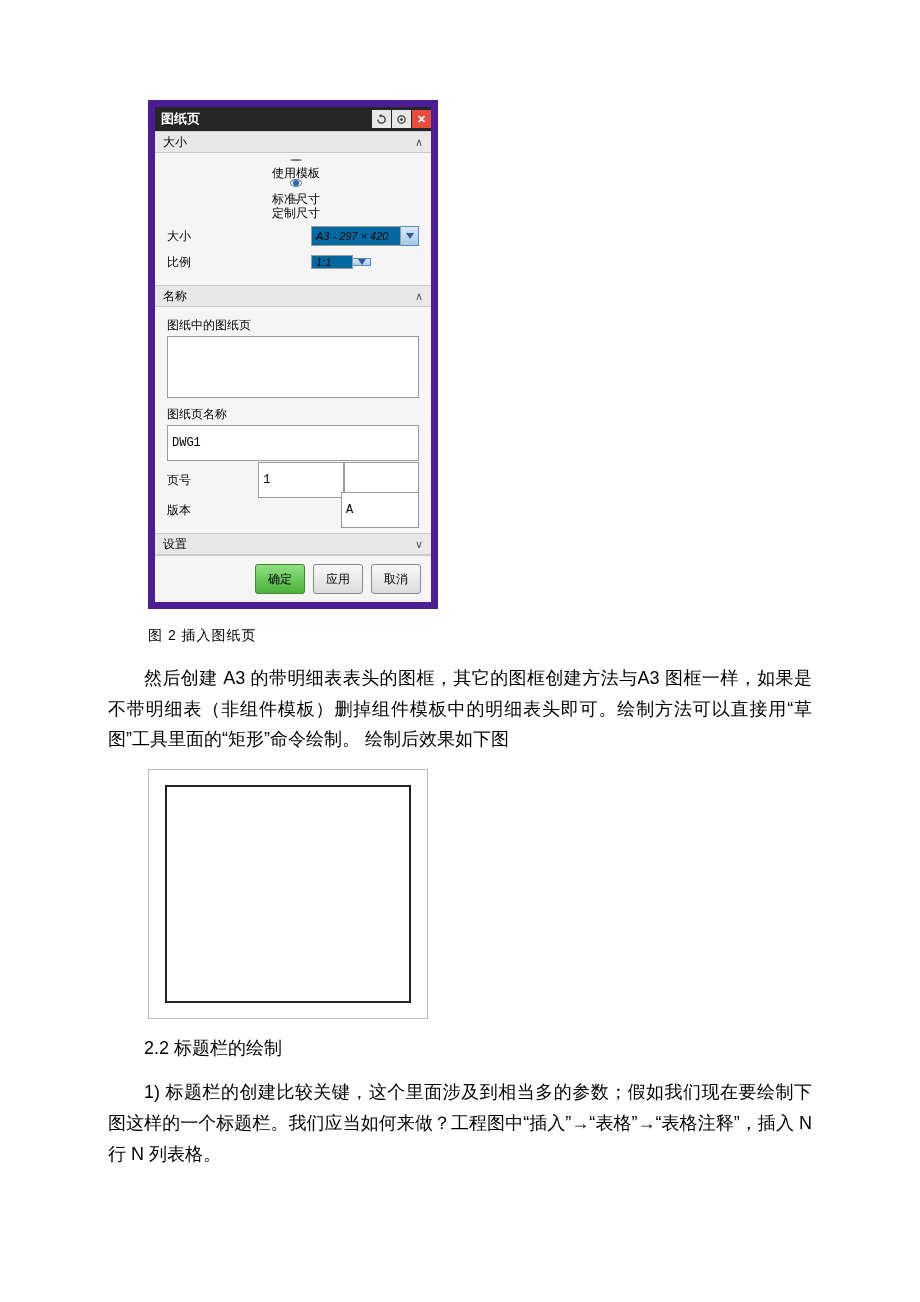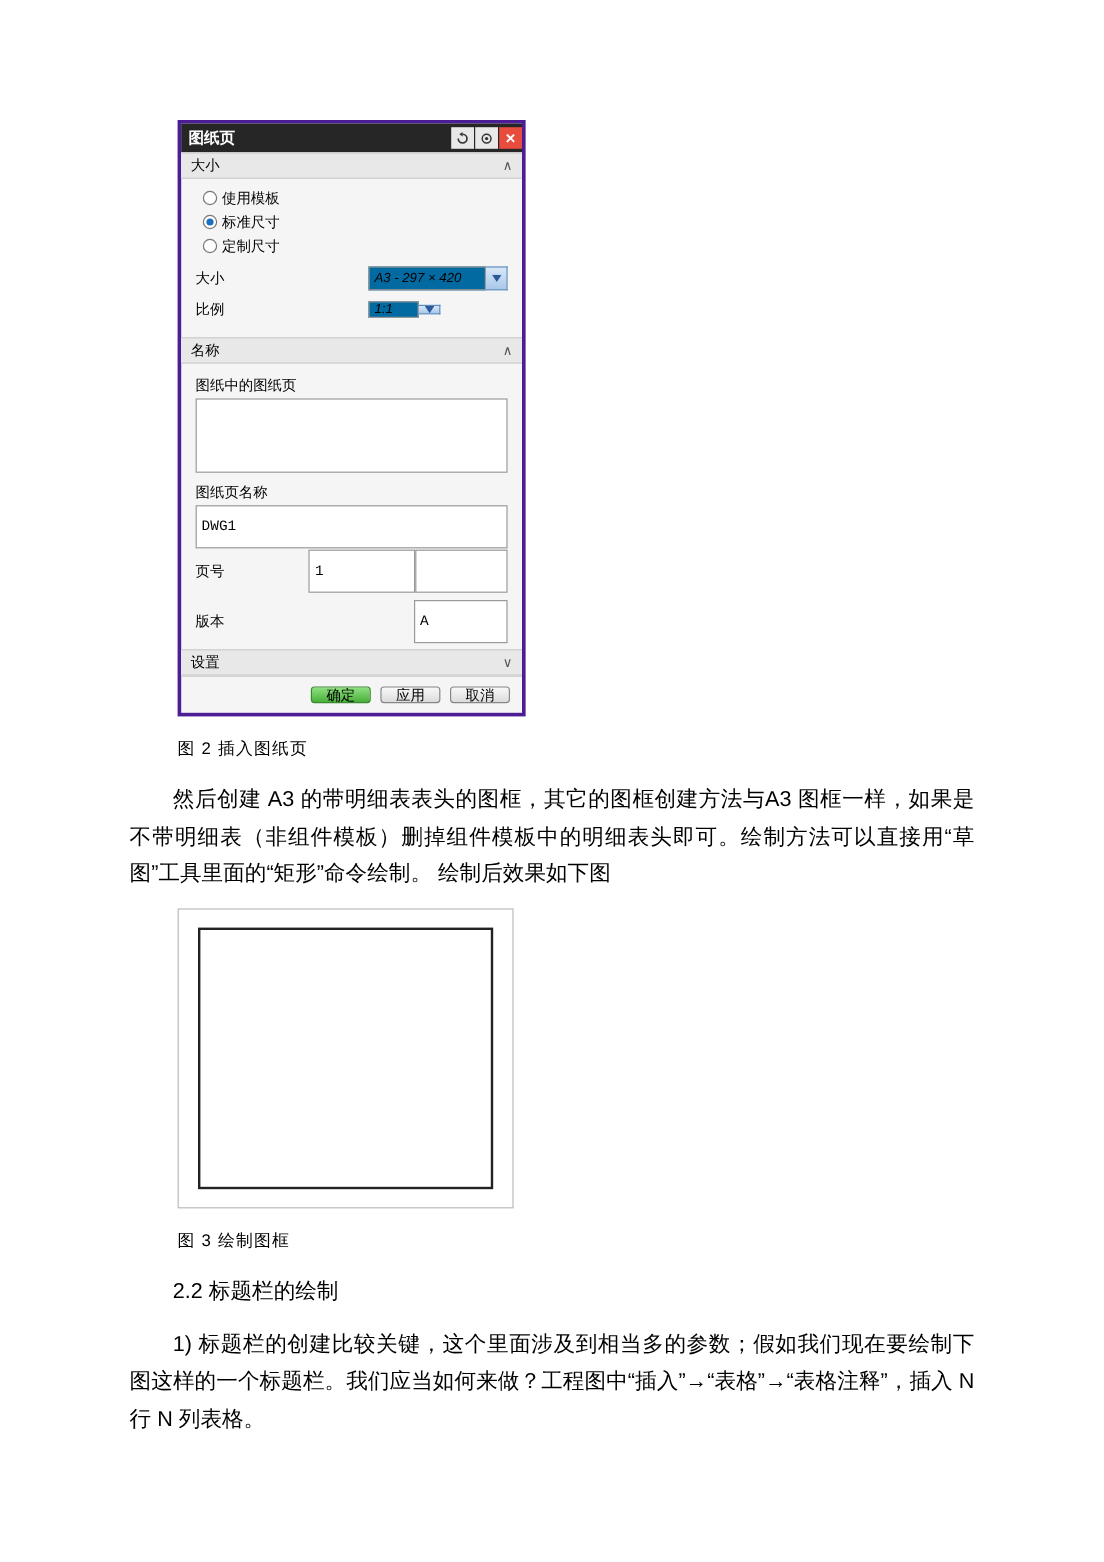--- a/index.html
+++ b/index.html
@@ -8,21 +8,21 @@
     background: #fff;
     font-family: "Microsoft YaHei", "SimSun", sans-serif;
     padding: 0;
   }
   .page { padding: 100px 108px 0 108px; }
   
   
   .dialog {
     width: 290px;
     margin-left: 40px;
-    border: 3px solid #4c1d95;
+    border: 7px solid #4c1d95;
     background: #f5f5f5;
   }
   .dialog-titlebar {
     background: #262626;
     color: #fff;
     height: 24px;
     display: flex;
     align-items: center;
     padding: 0 0 0 6px;
     font-size: 13px;
@@ -49,21 +49,21 @@
     font-size: 12px;
   }
   .section-header .label { flex: 1; }
   .chev { font-size: 11px; color: #555; }
   
   .section-body {
     padding: 6px 12px 10px 12px;
     font-size: 12px;
   }
   .radio-group { margin-left: 6px; margin-bottom: 4px; }
-  .radio-row { display: flex; align-items: center; gap: 4px; height: 20px; }
+  .radio-row { display: flex; align-items: center; gap: 4px; height: 20px; flex-direction: column; }
   .radio {
     width: 12px; height: 12px; border: 1px solid #777; border-radius: 50%;
     background: #fff; display: inline-flex; align-items: center; justify-content: center;
   }
   .radio.checked::after {
     content: ""; width: 6px; height: 6px; background: #1a6fc0; border-radius: 50%; display: block;
   }
   
   .form-row {
     display: flex; align-items: center; height: 26px;
@@ -100,21 +100,21 @@
   .text-input.tiny { width: 78px; margin-left: auto; }
   
   .button-bar {
     padding: 8px 10px;
     display: flex;
     justify-content: flex-end;
     gap: 8px;
     border-top: 1px solid #ccc;
   }
   .btn {
-    height: 14px; padding: 0 12px;
+    height: 30px; padding: 0 12px;
     border: 1px solid #888; border-radius: 3px;
     background: linear-gradient(#f8f8f8, #dcdcdc);
     font-size: 12px;
     display: flex; align-items: center; 
   }
   .btn.primary {
     background: linear-gradient(#8ee080, #4bb03c);
     border-color: #3a8a2e;
   }
   
@@ -229,21 +229,21 @@
       <div class="text-input">
         <span>DWG1</span>
       </div>
       <div class="form-row" style="margin-top:6px">
         <span class="flabel" style="width:96px">页号</span>
         <div class="text-input small">
           <span>1</span>
         </div>
         <div class="text-input tiny"></div>
       </div>
-      <div class="form-row" style="margin-top:16px">
+      <div class="form-row" style="margin-top:4px">
         <span class="flabel" style="width:96px">版本</span>
         <div style="flex:1"></div>
         <div class="text-input tiny">
           <span>A</span>
         </div>
       </div>
     </div>
 
     <div class="section-header">
       <span class="label">设置</span>
@@ -266,19 +266,18 @@
   <div class="caption">图 2 插入图纸页</div>
 
   <p class="body-text indent">然后创建 A3 的带明细表表头的图框，其它的图框创建方法与A3 图框一样，如果是不带明细表（非组件模板）删掉组件模板中的明细表头即可。绘制方法可以直接用“草图”工具里面的“矩形”命令绘制。 绘制后效果如下图</p>
 
   <div class="frame-fig">
     <div class="frame-outer">
       <div class="frame-inner"></div>
     </div>
   </div>
 
-  <div class="caption">图 3 绘制图框</div>
 
   <p class="body-text" style="text-indent:2em">2.2 标题栏的绘制</p>
 
   <p class="body-text indent">1) 标题栏的创建比较关键，这个里面涉及到相当多的参数；假如我们现在要绘制下图这样的一个标题栏。我们应当如何来做？工程图中“插入”→“表格”→“表格注释”，插入 N 行 N 列表格。</p>
 
 </div>
 
 </body></html>

